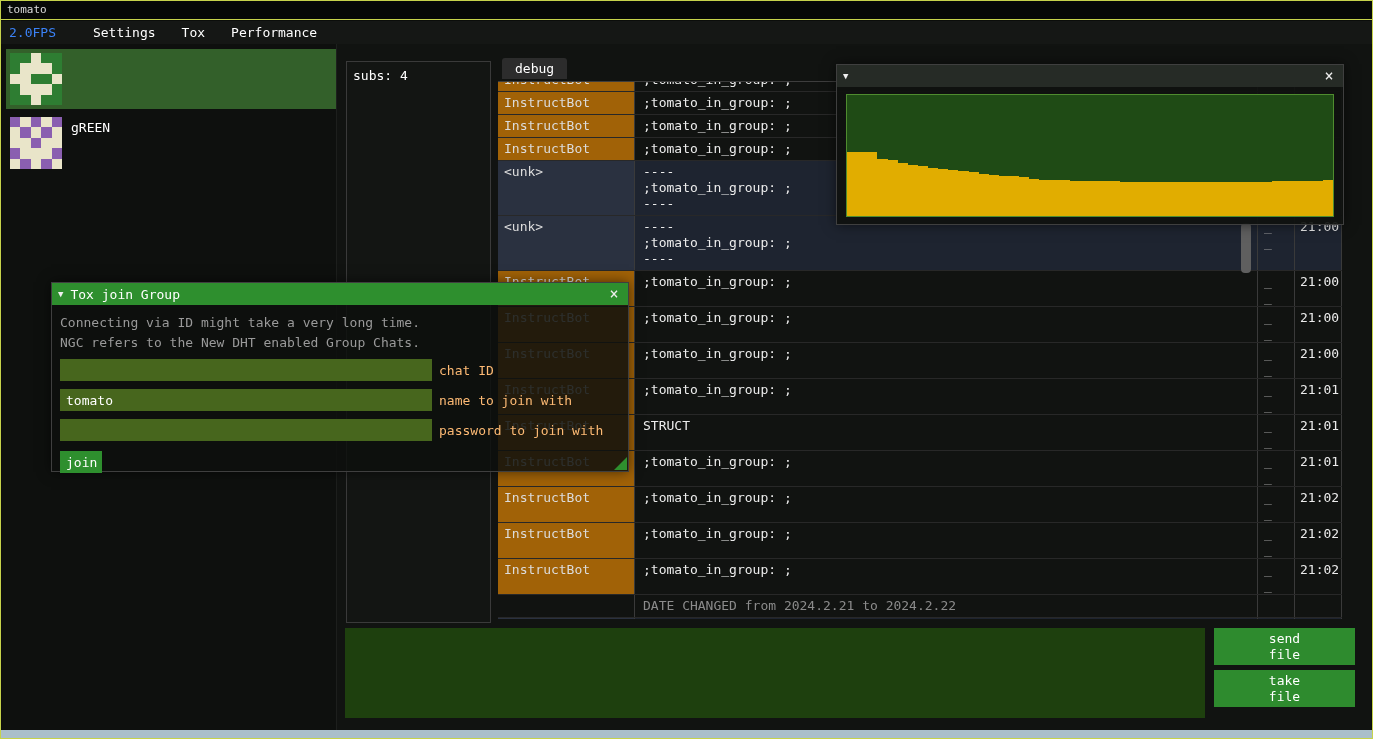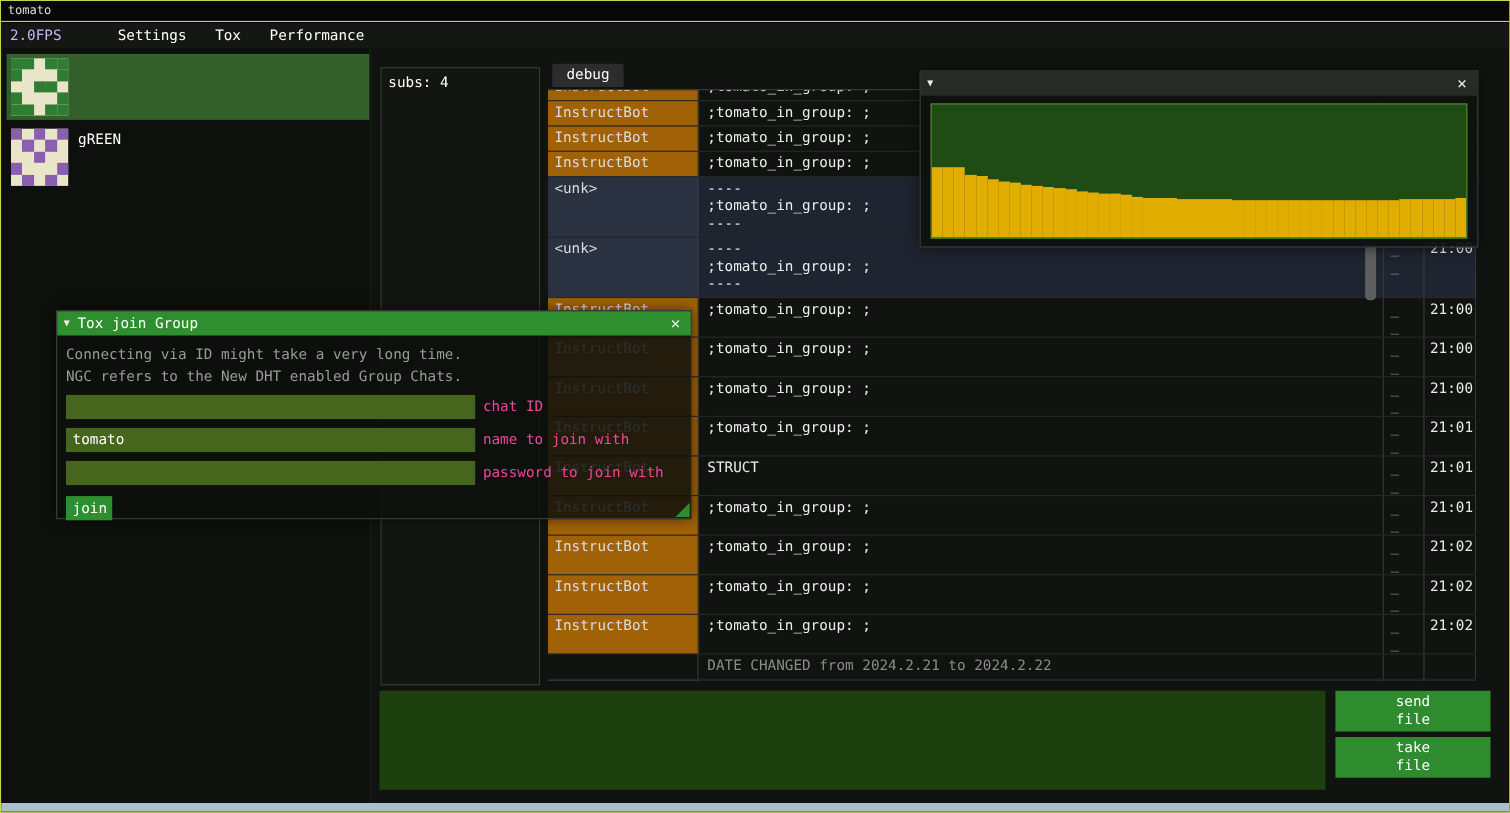--- a/index.html
+++ b/index.html
@@ -5,21 +5,21 @@
   html,body{margin:0;padding:0;background:#000;}
   .page{position:relative;width:1373px;height:739px;box-sizing:border-box;
         border:1px solid #c6d34b;background:#0b0d0b;overflow:hidden;
         font-family:"DejaVu Sans Mono",monospace;font-size:13px;color:#e6e6e6;}
   
   .titlebar{position:absolute;left:0;top:0;right:0;height:19px;background:#070907;
             border-bottom:1px solid #c6d34b;box-sizing:border-box;
             font-size:11px;color:#ddd;padding:2px 6px;}
   .menubar{position:absolute;left:0;top:20px;right:0;height:23px;background:#151715;
            display:flex;align-items:center;padding-left:8px;}
-  .fps{margin-right:38px;color:#c4b5fd;}
+  .fps{margin-right:24px;color:#3b82f6;}
   .menu-item{padding:2px 13px;color:#fff;cursor:pointer;}
   
   .sidebar{position:absolute;left:1px;top:43px;width:334px;bottom:8px;background:#0e100e;padding-top:5px;}
   .group-row{display:flex;gap:9px;height:60px;margin:0 0 4px 4px;width:330px;box-sizing:border-box;padding:4px;cursor:pointer;}
   .group-row.selected{background:#33602a;}
   .avatar{width:52px;height:52px;display:grid;grid-template-columns:repeat(5,1fr);grid-template-rows:repeat(5,1fr);flex:none;}
   .avatar .px{width:100%;height:100%;}
   .group-name{padding-top:3px;color:#fff;}
   
   .chatwin{position:absolute;left:335px;top:43px;right:1px;bottom:8px;background:#111311;border-left:1px solid #1d1f1d;}
@@ -55,21 +55,21 @@
   .win-title.green{background:#2e8f2e;}
   .win-title.dark{background:#262b26;}
   .arrow{font-size:9px;color:#f0f0f0;cursor:pointer;}
   .close{margin-left:auto;font-size:15px;color:#eee;width:16px;text-align:center;cursor:pointer;}
   .join{left:50px;top:281px;width:578px;height:190px;background:rgba(13,15,13,0.85);z-index:5;}
   .join-body{padding:8px;position:relative;height:calc(100% - 22px);box-sizing:border-box;}
   .info{color:#9a9a9a;line-height:20px;}
   .field{margin-top:4px;display:flex;align-items:center;height:26px;}
   .ginput{width:372px;height:22px;background:#47661d;border:none;color:#fff;font-family:inherit;
           font-size:13px;padding:0 6px;box-sizing:border-box;outline:none;}
-  .field label{margin-left:7px;color:#ec4899;}
+  .field label{margin-left:7px;color:#fdba74;}
   .join-btn{margin-top:8px;width:42px;height:22px;background:#2e8f2e;color:#fff;border:none;
             font-family:inherit;font-size:13px;cursor:pointer;display:block;}
   .grip{position:absolute;right:1px;bottom:1px;width:0;height:0;
         border-bottom:13px solid #2e8f2e;border-left:13px solid transparent;cursor:nwse-resize;}
   .histo{left:835px;top:63px;width:508px;height:161px;background:rgba(15,17,15,0.93);z-index:6;}
   .plot{margin:7px 9px;height:121px;background:#1f4b15;border:1px solid #4f8c2f;
         display:flex;align-items:flex-end;overflow:hidden;}
   .plot .bar{flex:1 1 0;background:#e1ad00;}
   .bottom-strip{position:absolute;left:0;right:0;bottom:0;height:8px;background:#aabfca;}
 </style>

